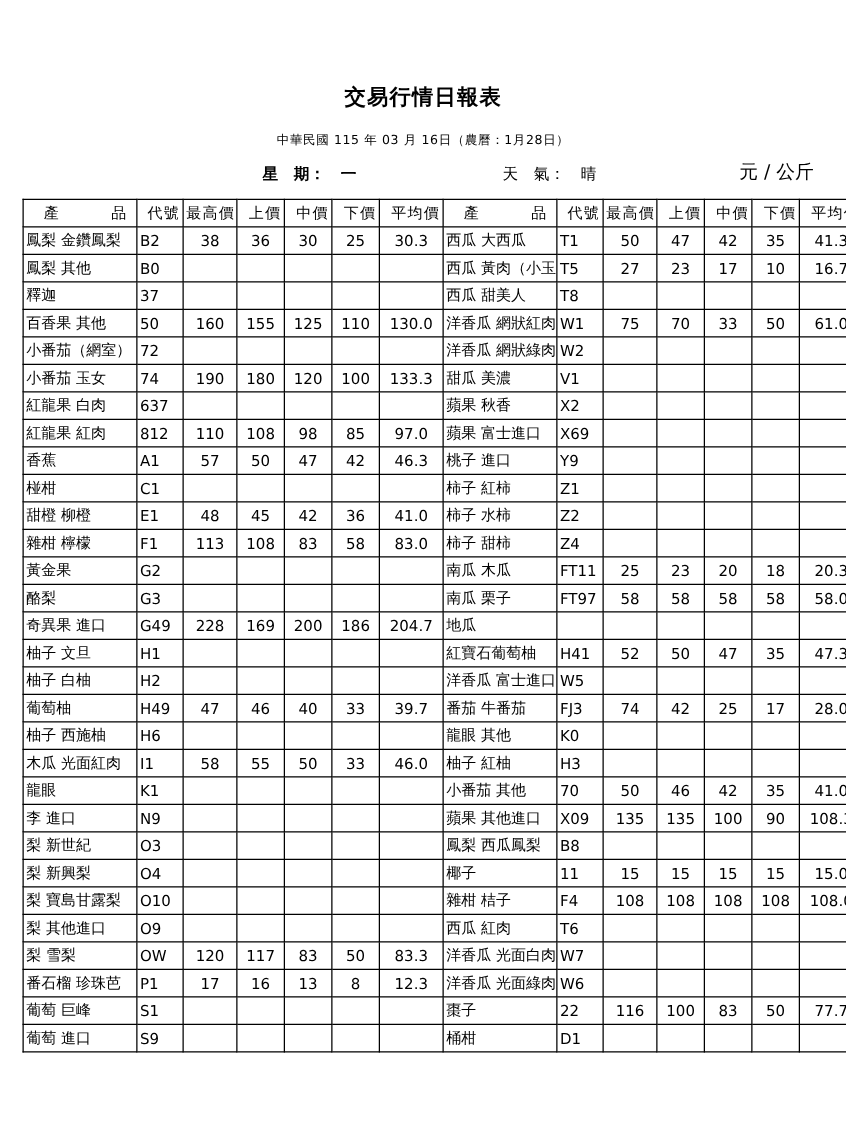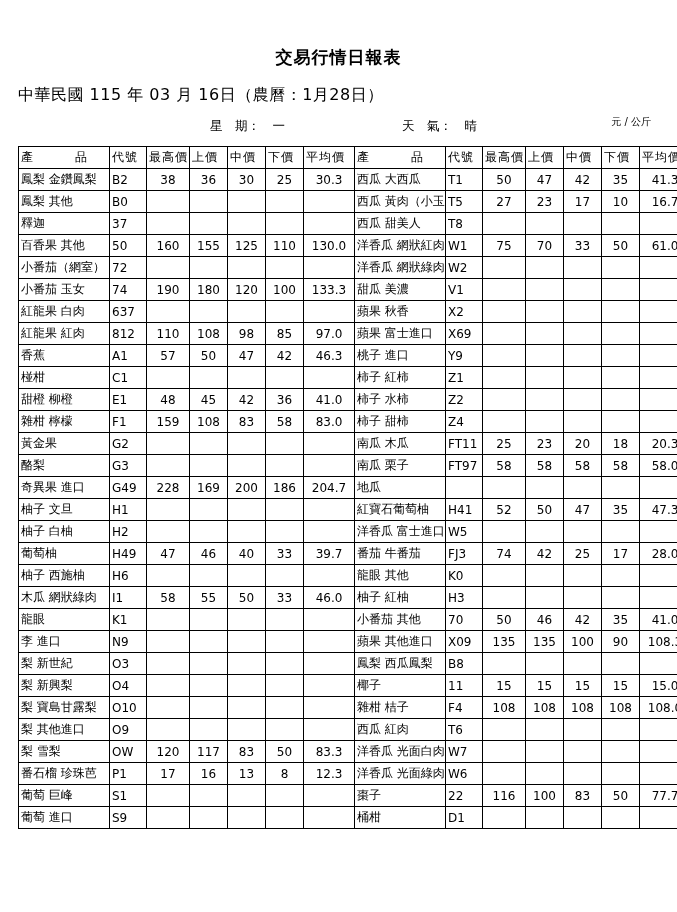--- a/index.html
+++ b/index.html
@@ -20,51 +20,52 @@
     height: 912px;
     box-sizing: border-box;
     padding: 0 18px;
     position: relative;
   }
   .doc-title {
     text-align: center;
     font-size: 17px;
     font-weight: bold;
     letter-spacing: 1px;
-    margin-top: 46px;
+    margin-top: 66px;
   }
   .doc-subtitle {
-    text-align: left;
-    font-size: 16px;
+    text-align: center;
+    font-size: 10px;
     margin-top: 16px;
     letter-spacing: 0.5px;
   }
   .meta-row {
     position: relative;
     height: 22px;
     margin-top: 12px;
     font-size: 12.5px;
   }
   .meta-weekday {
     position: absolute;
     left: 192px;
     top: 0;
     white-space: nowrap;
+    font-weight: bold;
   }
   .meta-weather {
     position: absolute;
     left: 384px;
     top: 0;
     white-space: nowrap;
   }
   .meta-unit {
     position: absolute;
     right: 8px;
     top: -3px;
-    font-size: 10px;
+    font-size: 15px;
     white-space: nowrap;
   }
   table.grid {
     border-collapse: collapse;
     width: 641px;
     margin-top: 6px;
     table-layout: fixed;
   }
   table.grid td, table.grid th {
     border: 1px solid #000000;
@@ -76,21 +77,21 @@
     font-weight: normal;
   }
   .c-name   { width: 86px;  text-align: left;   padding-left: 4px; }
   .c-code   { width: 32px;  text-align: left;   padding-left: 3px; }
   .c-high   { width: 38px;  text-align: center; }
   .c-up     { width: 33px;  text-align: center; }
   .c-mid    { width: 33px;  text-align: center; }
   .c-low    { width: 33px;  text-align: center; }
   .c-avg    { width: 46px;  text-align: center; }
   th.hdr {
-    text-align: left;
+    text-align: right;
     font-size: 12px;
     height: 23px;
     letter-spacing: 1px;
   }
   th.hdr-name { letter-spacing: 6px; }
 </style>
 </head>
 <body>
 
 <div class="page">
@@ -296,21 +297,21 @@
           <td class="c-code">Z2</td>
           <td class="c-high"></td>
           <td class="c-up"></td>
           <td class="c-mid"></td>
           <td class="c-low"></td>
           <td class="c-avg"></td>
         </tr>
         <tr>
           <td class="c-name">雜柑 檸檬</td>
           <td class="c-code">F1</td>
-          <td class="c-high">159</td>
+          <td class="c-high">113</td>
           <td class="c-up">108</td>
           <td class="c-mid">83</td>
           <td class="c-low">58</td>
           <td class="c-avg">83.0</td>
           <td class="c-name">柿子 甜柿</td>
           <td class="c-code">Z4</td>
           <td class="c-high"></td>
           <td class="c-up"></td>
           <td class="c-mid"></td>
           <td class="c-low"></td>
@@ -422,21 +423,21 @@
           <td class="c-avg"></td>
           <td class="c-name">龍眼 其他</td>
           <td class="c-code">K0</td>
           <td class="c-high"></td>
           <td class="c-up"></td>
           <td class="c-mid"></td>
           <td class="c-low"></td>
           <td class="c-avg"></td>
         </tr>
         <tr>
-          <td class="c-name">木瓜 網狀綠肉</td>
+          <td class="c-name">木瓜 光面紅肉</td>
           <td class="c-code">I1</td>
           <td class="c-high">58</td>
           <td class="c-up">55</td>
           <td class="c-mid">50</td>
           <td class="c-low">33</td>
           <td class="c-avg">46.0</td>
           <td class="c-name">柚子 紅柚</td>
           <td class="c-code">H3</td>
           <td class="c-high"></td>
           <td class="c-up"></td>

